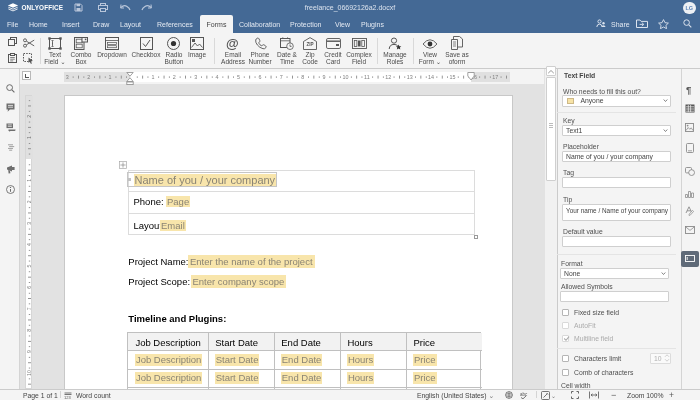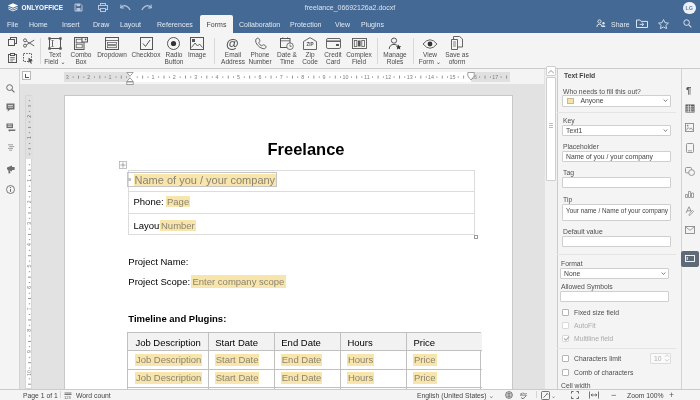--- a/index.html
+++ b/index.html
@@ -425,42 +425,42 @@
       <rect x="2" y="266.3" width="3" height="0.9" fill="#8a8a8a"></rect>
       <rect x="2.8" y="271.6" width="1.4" height="0.9" fill="#8a8a8a"></rect>
       <text x="3.4" y="278.8" font-size="5.2" fill="#808080" text-anchor="middle" font-family="Liberation Sans" transform="rotate(-90 3.4 277.0)">10</text>
       <rect x="2.8" y="282.4" width="1.4" height="0.9" fill="#8a8a8a"></rect>
       <rect x="2" y="287.7" width="3" height="0.9" fill="#8a8a8a"></rect>
     </svg>
 </div>
 <div class="abs" id="page"></div>
 
 <div class="abs" id="doc" style="left:64px;top:95px;width:449px;height:294px;overflow:hidden;">
- <div class="abs" id="title" style="left:71px;top:44.5px;width:342px;text-align:center;font-size:16.5px;font-weight:bold;color:#000;">Freelance</div>
 
  <svg class="abs" style="left:55px;top:66px;" width="8" height="8" viewBox="0 0 8 8">
   <rect x="0.5" y="0.5" width="7" height="7" fill="#fdfdfd" stroke="#a8a8a8" stroke-width="0.7"></rect>
   <path d="M4 1.4 V6.6 M1.4 4 H6.6" stroke="#8a8a8a" stroke-width="0.7"></path>
  </svg>
 
  <div class="abs" id="t1" style="left:63.5px;top:74.5px;width:347.5px;height:65px;border:1px solid #dcdcdc;"></div>
  <div class="abs" style="left:63.5px;top:96.2px;width:347.5px;height:1px;background:#dcdcdc;"></div>
  <div class="abs" style="left:63.5px;top:117.9px;width:347.5px;height:1px;background:#dcdcdc;"></div>
 
  <div class="abs" style="left:62.5px;top:77px;width:150px;height:14.5px;border:1px solid #c6c6c6;"></div>
  <div class="abs" style="left:63.8px;top:82.8px;width:3px;height:3px;background:#c2c2c2;"></div>
  <div class="abs hl" style="left:69.5px;top:78.5px;height:12px;font-size:11px;line-height:12.5px;padding:0 1px;">Name of you / your company</div>
  <div class="abs" style="left:69.5px;top:101px;font-size:9.5px;color:#000;">Phone:&nbsp;</div>
  <div class="abs hl" style="left:102px;top:101px;height:11px;font-size:9.5px;line-height:11px;padding:0 1px;">Page</div>
  <div class="abs" style="left:69.5px;top:124.5px;font-size:9.5px;color:#000;">Layout:</div>
- <div class="abs hl" style="left:96px;top:124.5px;height:11px;font-size:9.5px;line-height:11px;padding:0 1px;">Number</div>
+ <div class="abs hl" style="left:96px;top:124.5px;height:11px;font-size:9.5px;line-height:11px;padding:0 1px;">Email</div>
 
  <div class="abs" style="left:410px;top:139.5px;width:4px;height:4px;background:#fff;border:1px solid #9a9a9a;"></div>
 
  <div class="abs" style="left:64.3px;top:161px;font-size:9.5px;color:#000;">Project Name:&nbsp;</div>
+ <div class="abs hl" style="left:124px;top:159.5px;height:13.5px;font-size:9.5px;line-height:13.5px;padding:0 2px;">Enter the name of the project</div>
  <div class="abs" style="left:64.3px;top:180.5px;font-size:9.5px;color:#000;">Project Scope:&nbsp;</div>
  <div class="abs hl" style="left:126.5px;top:179.5px;height:13px;font-size:9.5px;line-height:13px;padding:0 2px;">Enter company scope</div>
  <div class="abs" style="left:64.3px;top:218px;font-size:9.5px;font-weight:bold;color:#000;">Timeline and Plugins:</div>
 
  <div class="abs" id="t2" style="left:63.4px;top:237.2px;width:354px;height:60px;border:1px solid #c0c0c0;border-bottom:none;">
   <div class="abs" style="left:0;top:0;width:354px;height:18px;background:#f2f2f2;border-bottom:1px solid #c0c0c0;"></div>
   <div class="abs" style="left:0;top:36px;width:354px;height:1px;background:#c0c0c0;"></div>
   <div class="abs" style="left:0;top:54px;width:354px;height:1px;background:#c0c0c0;"></div>
   <div class="abs" style="left:79.8px;top:0;width:1px;height:60px;background:#c0c0c0;"></div>
   <div class="abs" style="left:145.9px;top:0;width:1px;height:60px;background:#c0c0c0;"></div>

